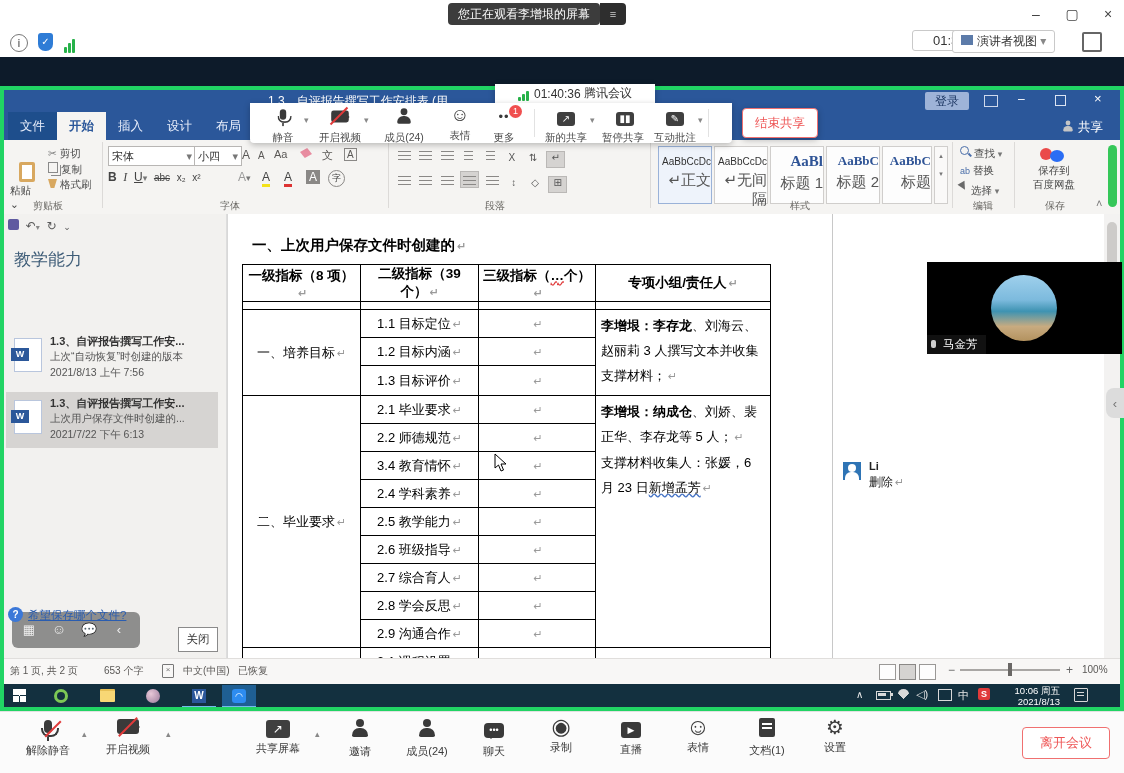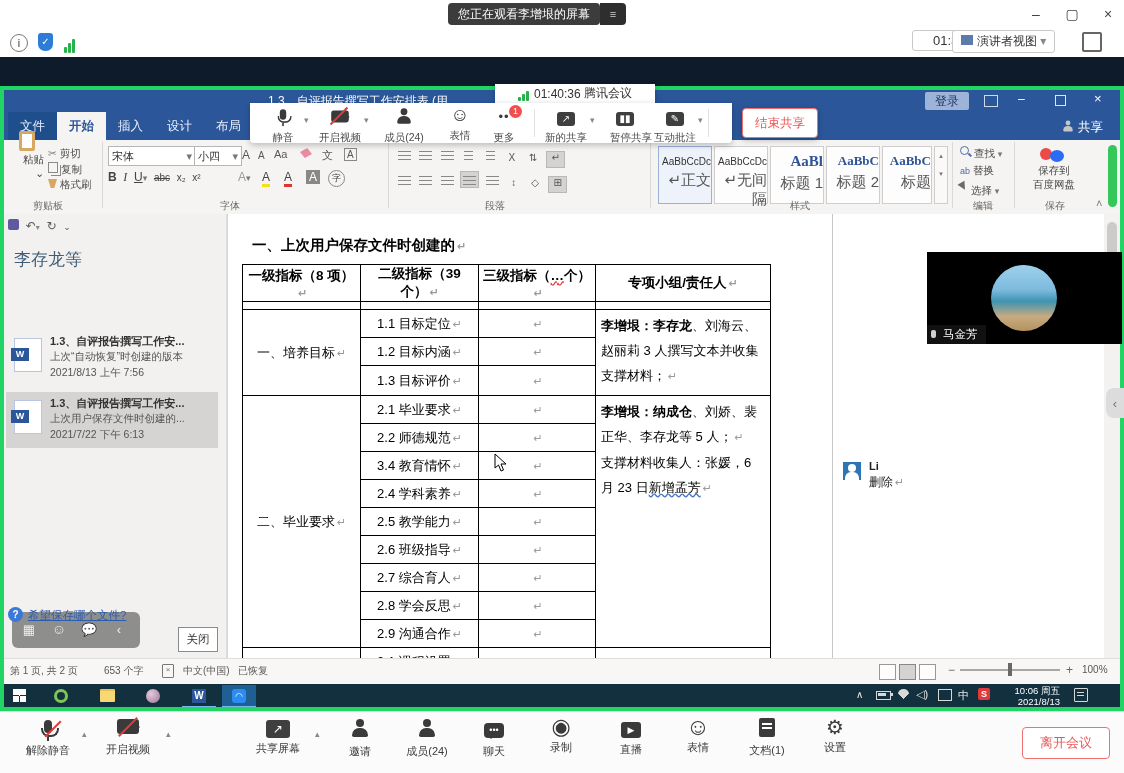--- a/index.html
+++ b/index.html
@@ -124,21 +124,21 @@
   <div class="ab titlebar" style="left:4px;top:112px;width:1116px;height:28px;"></div>
   <div class="ab" style="left:8px;top:112px;">
     <span class="tab" style="background:#1e4e8c;">文件</span><span class="tab sel">开始</span><span class="tab">插入</span><span class="tab">设计</span><span class="tab">布局</span><span class="tab">引用</span>
   </div>
   <div class="ab nw" style="left:1058px;top:117px;color:#fff;font-size:12.5px;">
     <span class="person" style="transform:scale(.6);filter:invert(1);vertical-align:-4px;"></span><span>共享</span>
   </div>
 
   <div class="ab ribbon" style="left:4px;top:140px;width:1116px;height:74px;"></div>
 
-  <div class="ab" style="left:10px;top:129px;width:34px;height:56px;text-align:right;">
+  <div class="ab" style="left:10px;top:160px;width:34px;height:56px;text-align:left;">
     <div style="margin:2px auto;width:16px;height:20px;background:#d8a860;border-radius:2px;position:relative;">
         <div style="position:absolute;left:3px;top:3px;width:10px;height:14px;background:#fff;"></div>
       </div>
     <div class="mini">粘贴</div>
       <div class="mini">⌄</div>
   </div>
   <div class="ab mini nw" style="left:48px;top:147px;"><span style="color:#7a7a7a;">✂</span> <span>剪切</span></div>
   <div class="ab mini nw" style="left:48px;top:162px;"><span style="display:inline-block;width:8px;height:9px;border:1px solid #8a8a8a;box-shadow:2px 2px 0 #f5f4f2,3px 3px 0 #8a8a8a;"></span> <span>复制</span></div>
   <div class="ab mini nw" style="left:48px;top:178px;"><span style="display:inline-block;width:9px;height:9px;background:#d8a860;clip-path:polygon(0 0,100% 0,70% 100%,30% 100%);"></span> <span>格式刷</span></div>
   <div class="ab glabel" style="left:18px;top:199px;width:60px;">剪贴板</div>
@@ -236,21 +236,21 @@
 
   <div class="ab" style="left:4px;top:214px;width:1116px;height:444px;background:#fff;"></div>
 
   <div class="ab panel" style="left:4px;top:214px;width:222px;height:444px;"></div>
   <div class="ab nw" style="left:8px;top:219px;color:#5a5a5a;font-size:12px;">
     <span style="display:inline-block;width:11px;height:11px;background:#5f5aa0;border-radius:2px;"></span>&nbsp;
     <span>↶</span><span style="font-size:8px;color:#888;">▾</span>&nbsp;
     <span>↻</span>&nbsp;
     <span style="font-size:9px;">⌄</span>
   </div>
-  <div class="ab nw" style="left:14px;top:248px;font-size:17px;color:#3f5d78;">李存龙等</div>
+  <div class="ab nw" style="left:14px;top:248px;font-size:17px;color:#3f5d78;">教学能力</div>
   <div class="fitem" style="top:330px;">
     <span class="wicon">
         <span class="wbox">W</span>
       </span>
     <span class="fname">1.3、自评报告撰写工作安...</span>
     <span class="fdet">上次“自动恢复”时创建的版本</span>
     <span class="ftime">2021/8/13 上午 7:56</span>
   </div>
   <div class="fitem sel" style="top:392px;">
     <span class="wicon">
@@ -475,21 +475,21 @@
       <div style="font-size:11px;color:#3a3a3a;margin-top:2px;">文档(1)</div>
     </div>
     <div class="ab" style="left:811px;top:6px;width:48px;text-align:center;">
       <span class="gear">⚙</span>
       <div style="font-size:11px;color:#3a3a3a;margin-top:2px;">设置</div>
     </div>
     <div class="ab outline-red cx" style="left:1022px;top:16px;width:86px;height:30px;font-size:13px;">离开会议</div>
   </div>
 
   <div class="ab" style="left:925px;top:238px;width:199px;height:142px;z-index:40;">
-    <div class="ab" style="left:2px;top:14px;width:195px;height:92px;background:#000;">
+    <div class="ab" style="left:2px;top:24px;width:195px;height:92px;background:#000;">
       <span style="position:absolute;left:64px;top:13px;width:66px;height:66px;border-radius:50%;background:linear-gradient(180deg,#9fd0ec 0%,#7cbadd 38%,#3e93b2 55%,#c8ab80 78%,#b3925f 100%);"></span>
       <span class="nw" style="position:absolute;left:0;bottom:0;background:rgba(20,20,20,.85);color:#fff;font-size:11.5px;padding:2px 8px 2px 16px;">
         <span style="position:absolute;left:4px;top:5px;width:5px;height:8px;background:#cfcfcf;border-radius:2px;"></span>
         <span>马金芳</span>
       </span>
     </div>
   </div>
   <div class="ab cx" style="left:1106px;top:388px;width:18px;height:30px;background:#dcdcdc;border-radius:8px 0 0 8px;color:#777;font-size:13px;z-index:40;">‹</div>
 
   <div class="ab floatwhite nw cx" style="left:495px;top:84px;width:160px;height:19px;z-index:50;font-size:12px;color:#333;">
@@ -523,21 +523,21 @@
       <div class="tlabel" style="left:18px;">更多</div>
     </div>
     <div class="ab vd" style="left:284px;top:6px;height:28px;"></div>
     <div class="ab" style="left:294px;top:5px;width:44px;text-align:center;">
       <span class="dkicon">↗</span>
       <div class="tlabel" style="left:22px;top:23px;">新的共享</div>
     </div>
     <div class="ab nw" style="left:340px;top:12px;color:#888;font-size:9px;">▾</div>
     <div class="ab" style="left:352px;top:5px;width:46px;text-align:center;">
       <span class="dkicon">▮▮</span>
-      <div class="tlabel" style="left:29px;top:23px;">暂停共享</div>
+      <div class="tlabel" style="left:21px;top:23px;">暂停共享</div>
     </div>
     <div class="ab" style="left:402px;top:5px;width:46px;text-align:center;">
       <span class="dkicon">✎</span>
       <div class="tlabel" style="left:23px;top:23px;">互动批注</div>
     </div>
     <div class="ab nw" style="left:448px;top:12px;color:#888;font-size:9px;">▾</div>
     <div class="ab vd" style="left:458px;top:6px;height:28px;"></div>
   </div>
   <div class="ab outline-red cx" style="left:742px;top:108px;width:74px;height:28px;font-size:12.5px;z-index:51;background:#fff;box-shadow:0 2px 6px rgba(0,0,0,.25);">结束共享</div>
 

